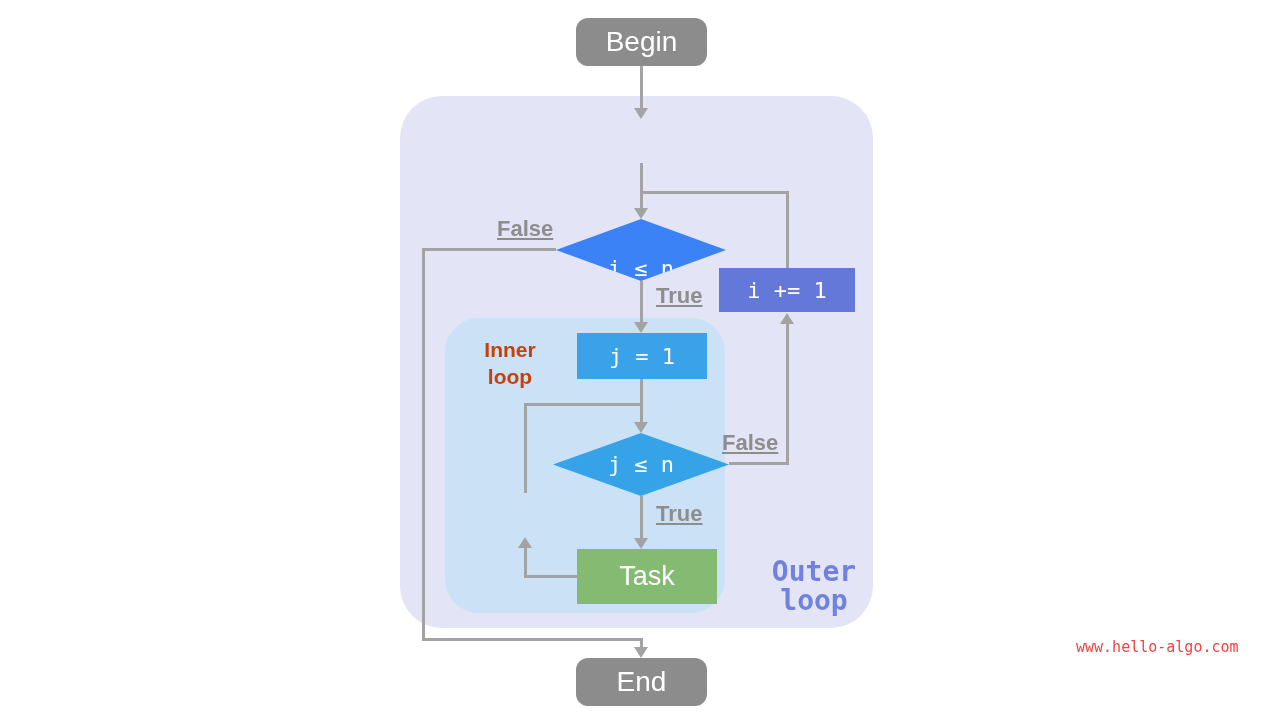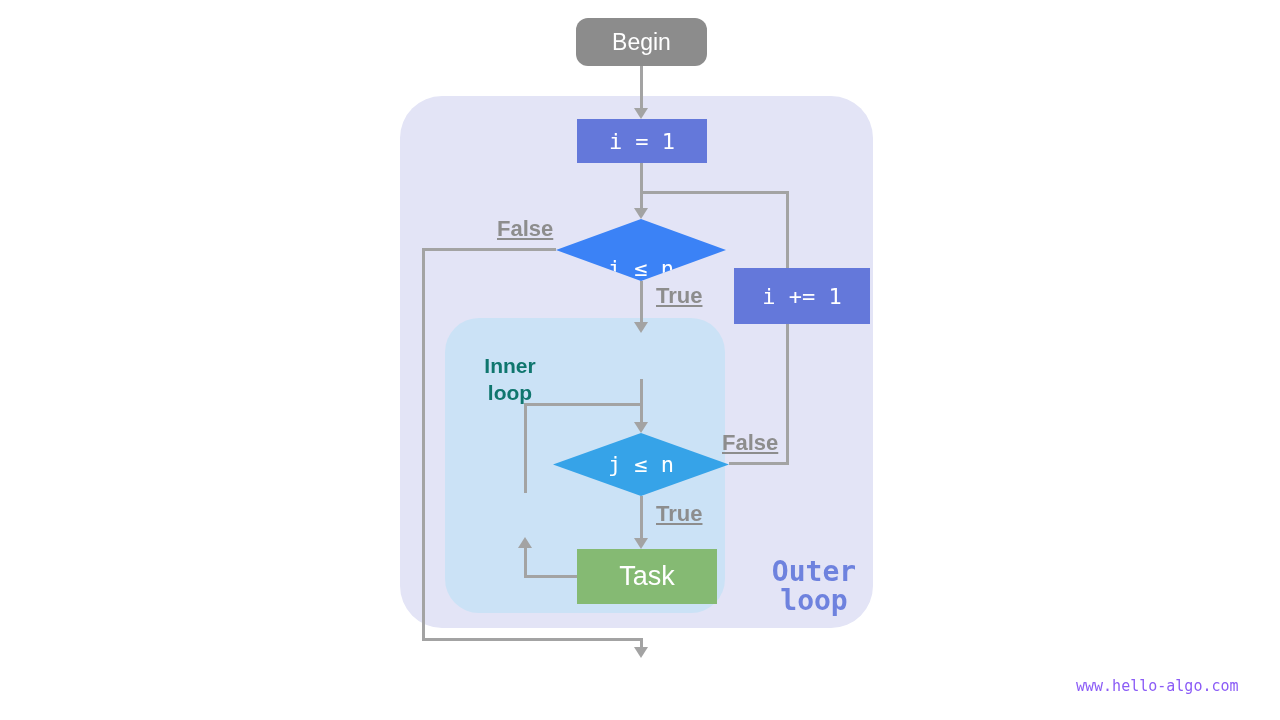--- a/index.html
+++ b/index.html
@@ -17,44 +17,44 @@
     background:#cbe2f6; border-radius:34px;
   }
   .line { position:absolute; background:#a3a3a3; z-index:2; }
   .ah { position:absolute; width:0; height:0; z-index:2; }
   .ah-down { border-left:7px solid transparent; border-right:7px solid transparent; border-top:11px solid #a3a3a3; }
   .ah-up   { border-left:7px solid transparent; border-right:7px solid transparent; border-bottom:11px solid #a3a3a3; }
   .node {
     position:absolute; z-index:3; display:flex; align-items:center; justify-content:center;
     color:#ffffff;
   }
-  .terminal { background:#8c8c8c; border-radius:12px; font-size:23px;text-align:center; }
+  .terminal { background:#8c8c8c; border-radius:12px; font-size:28px;text-align:center; }
   .code { font-family:"DejaVu Sans Mono", monospace; font-size:22px; font-weight:500; }
   .purple { background:#6478da; }
   .blue { background:#3aa2e8; }
   .green { background:#85ba73; font-size:27px; }
   .diamond {
     position:absolute; z-index:3; display:flex; align-items:center; justify-content:center;
     color:#ffffff; clip-path:polygon(50% 0, 100% 50%, 50% 100%, 0 50%);
   }
   .diamond.purple-d { background:#3b82f6;align-items:flex-end; }
   .diamond.blue-d { background:#36a3e8; }
   .edge-label {
     position:absolute; z-index:3; font-size:22px; font-weight:bold; color:#8d8d8d;text-decoration:underline;
   }
   .region-label { position:absolute; z-index:3; text-align:center; font-weight:bold; }
   .region-label span { display:block; }
-  .inner-label { left:462px; top:336px; width:96px; font-size:21px; line-height:27px; color:#0f766e;margin-top:16px; }
+  .inner-label { left:462px; top:336px; width:96px; font-size:21px; line-height:27px; color:#c2410c; }
   .outer-label {
     left:758px; top:557px; width:112px; font-size:28px; line-height:29px; color:#6e82de;
     font-family:"DejaVu Sans Mono", monospace;
   }
   .watermark {
-    position:absolute; z-index:3; left:1076px; top:677px;
-    font-family:"DejaVu Sans Mono", monospace; font-size:15px; color:#8b5cf6;
+    position:absolute; z-index:3; left:1076px; top:638px;
+    font-family:"DejaVu Sans Mono", monospace; font-size:15px; color:#ef4444;
   }
 </style>
 </head>
 <body>
 
 <div class="canvas">
 
   <div class="region region-outer"></div>
   <div class="region region-inner"></div>
 
@@ -88,36 +88,37 @@
   <div class="line" style="left:524px;top:575px;width:53px;height:3px"></div>
   <div class="line" style="left:524px;top:548px;width:3px;height:29px"></div>
   <div class="ah ah-up" style="left:518px;top:537px"></div>
 
   <div class="line" style="left:729px;top:462px;width:60px;height:3px"></div>
   <div class="line" style="left:786px;top:324px;width:3px;height:140px"></div>
   <div class="ah ah-up" style="left:780px;top:313px"></div>
 
   <div class="node terminal" style="left:576px;top:18px;width:131px;height:48px">Begin</div>
 
-  <div class="node code purple" style="left:577px;top:119px;width:130px;height:44px">i = 1</div>
 
   <div class="diamond purple-d code" style="left:556px;top:219px;width:170px;height:62px">
     <span>i ≤ n</span>
   </div>
 
-  <div class="node code purple" style="left:734px;top:268px;width:136px;height:56px">i += 1</div>
+  <div class="node code purple" style="left:719px;top:268px;width:136px;height:44px">i += 1</div>
 
+  <div class="node code blue" style="left:577px;top:333px;width:130px;height:46px">j = 1</div>
 
   <div class="diamond blue-d code" style="left:553px;top:433px;width:176px;height:63px">
     <span>j ≤ n</span>
   </div>
 
 
   <div class="node green" style="left:577px;top:549px;width:140px;height:55px">Task</div>
 
+  <div class="node terminal" style="left:576px;top:658px;width:131px;height:48px">End</div>
 
   <div class="edge-label" style="left:497px;top:216px">False</div>
   <div class="edge-label" style="left:656px;top:283px">True</div>
   <div class="edge-label" style="left:722px;top:430px">False</div>
   <div class="edge-label" style="left:656px;top:501px">True</div>
 
   <div class="region-label inner-label">
     <span>Inner</span>
     <span>loop</span>
   </div>

